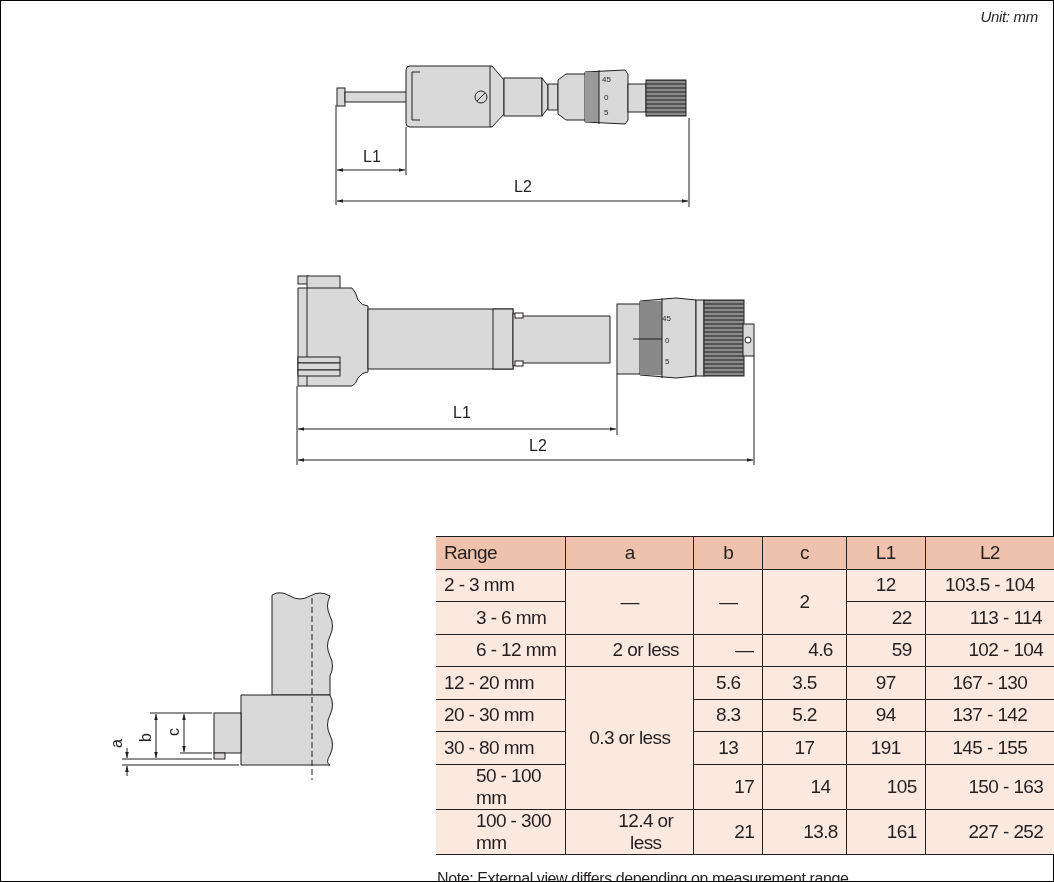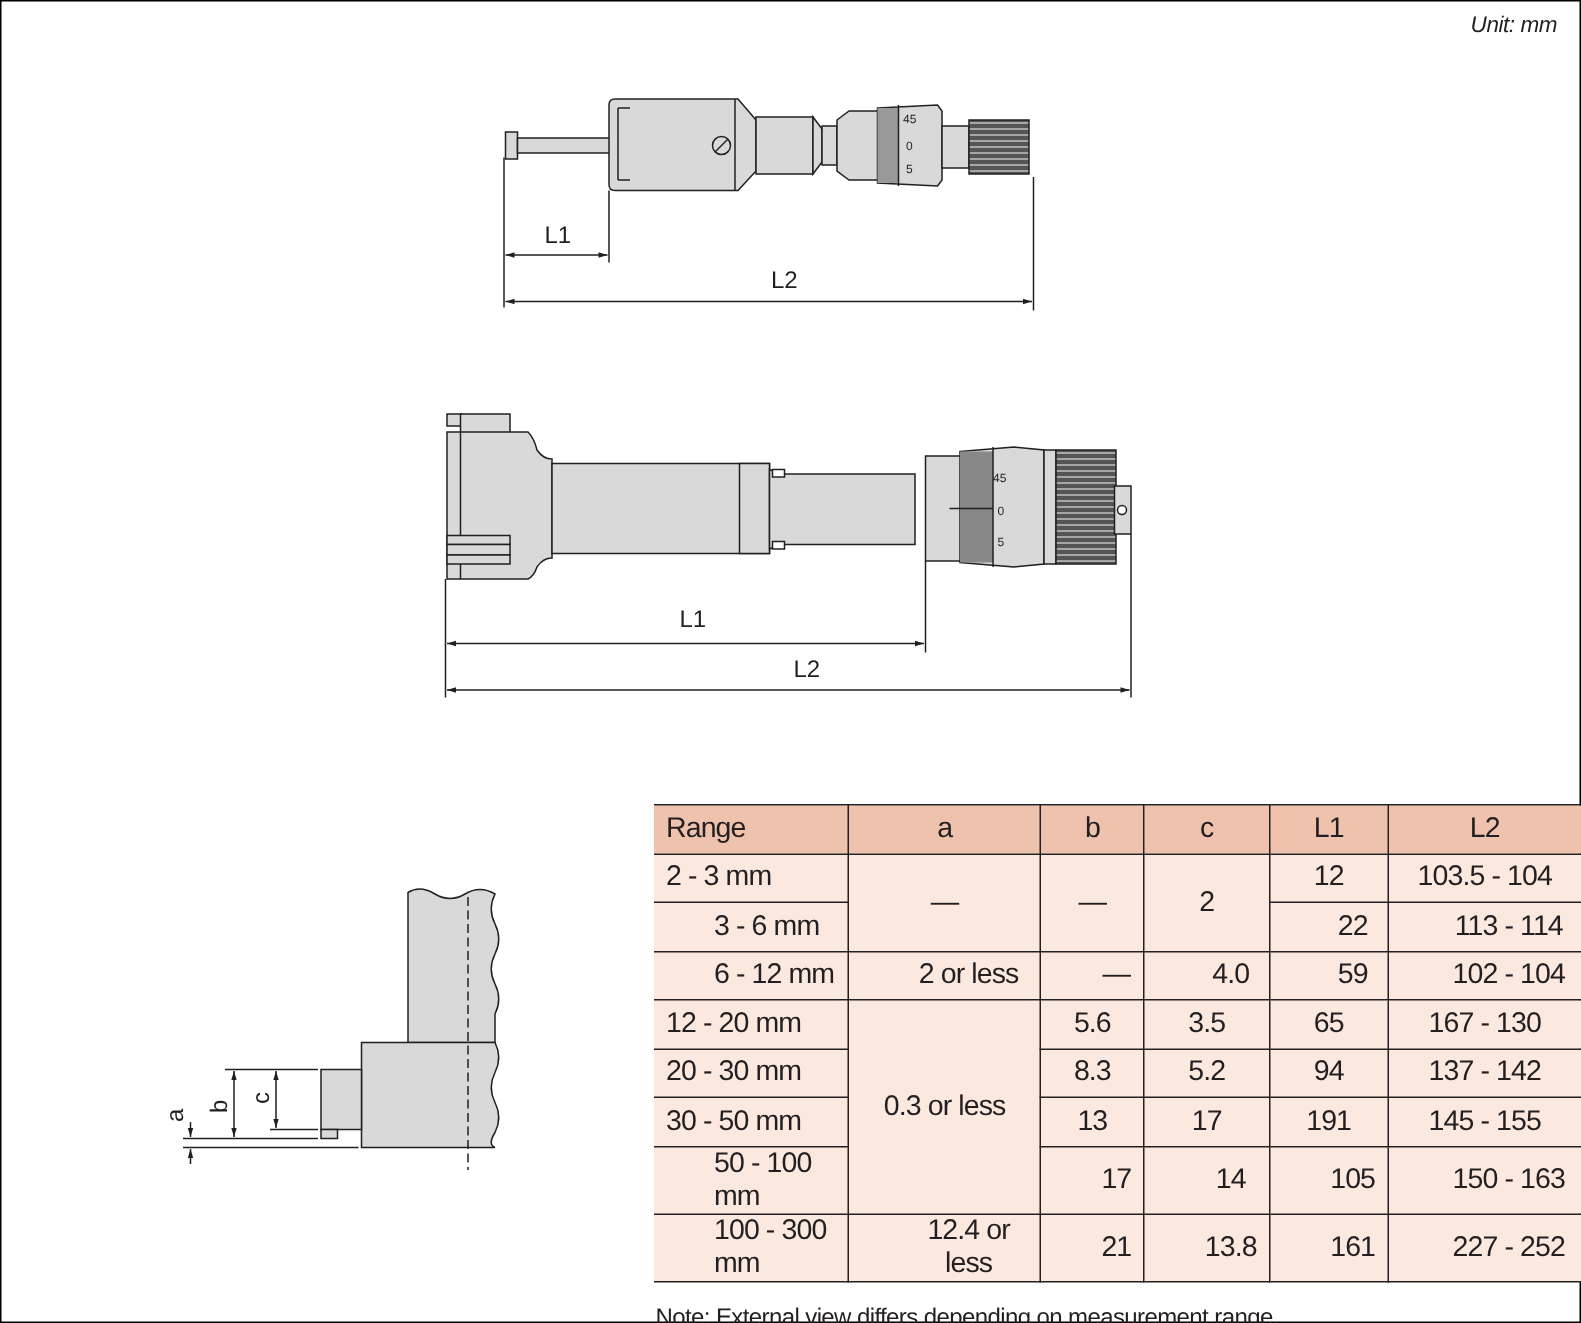--- a/index.html
+++ b/index.html
@@ -173,41 +173,41 @@
   </tr>
   <tr class="group-end">
     <td class="left">3 - 6 mm</td>
     <td>22</td>
     <td>113 - 114</td>
   </tr>
   <tr class="group-end">
     <td class="left">6 - 12 mm</td>
     <td>2 or less</td>
     <td>—</td>
-    <td>4.0</td>
+    <td>4.6</td>
     <td>59</td>
     <td>102 - 104</td>
   </tr>
   <tr>
     <td class="left">12 - 20 mm</td>
     <td rowspan="4" style="border-bottom:1.5px solid #231f20">0.3 or less</td>
     <td>5.6</td>
     <td>3.5</td>
-    <td>65</td>
+    <td>97</td>
     <td>167 - 130</td>
   </tr>
   <tr>
     <td class="left">20 - 30 mm</td>
     <td>8.3</td>
     <td>5.2</td>
     <td>94</td>
     <td>137 - 142</td>
   </tr>
   <tr>
-    <td class="left">30 - 50 mm</td>
+    <td class="left">30 - 80 mm</td>
     <td>13</td>
     <td>17</td>
     <td>191</td>
     <td>145 - 155</td>
   </tr>
   <tr class="group-end">
     <td class="left">50 - 100 mm</td>
     <td>17</td>
     <td>14</td>
     <td>105</td>

